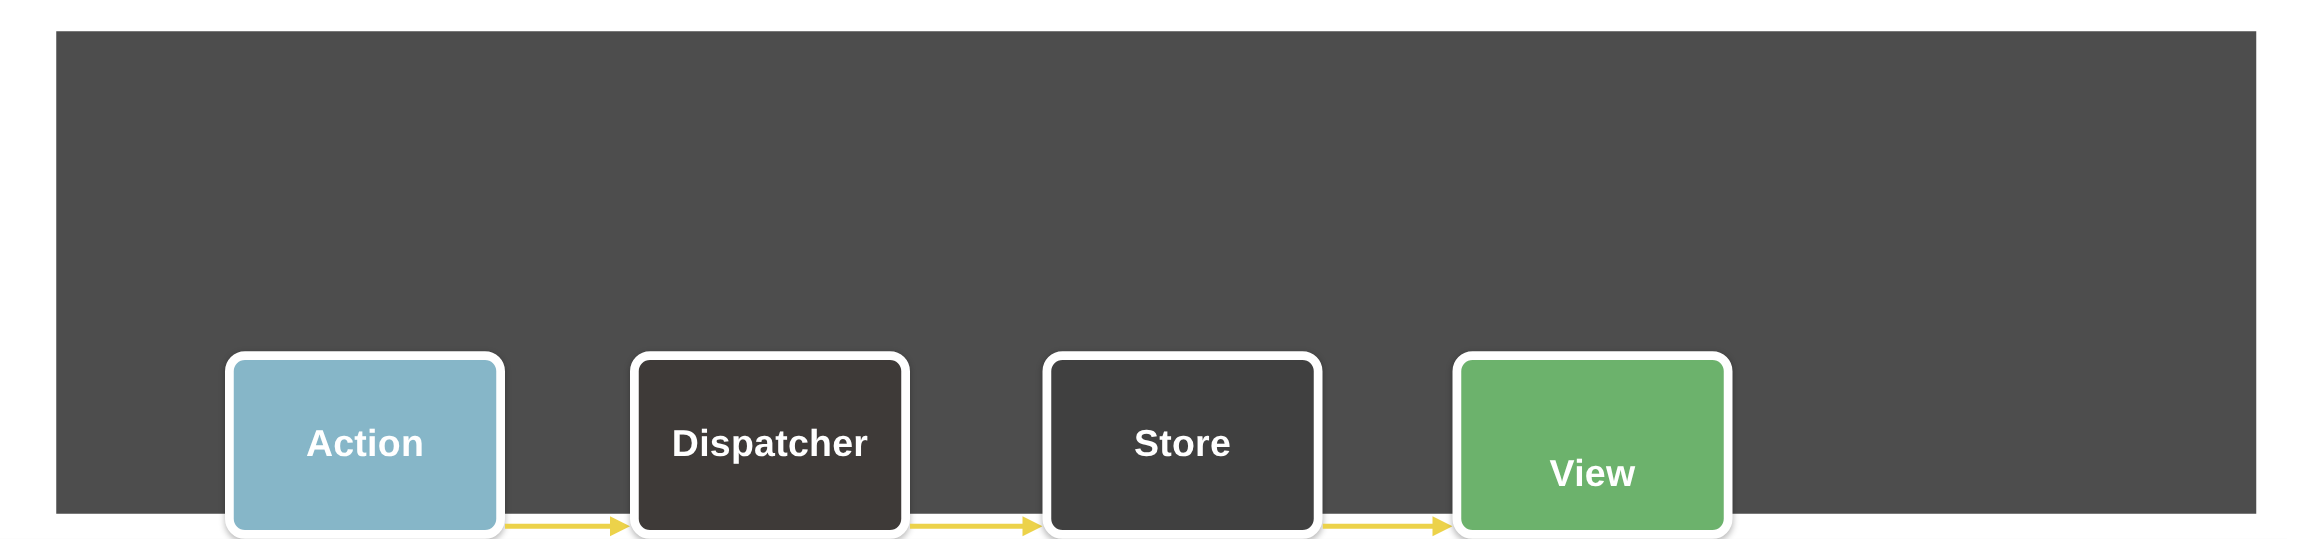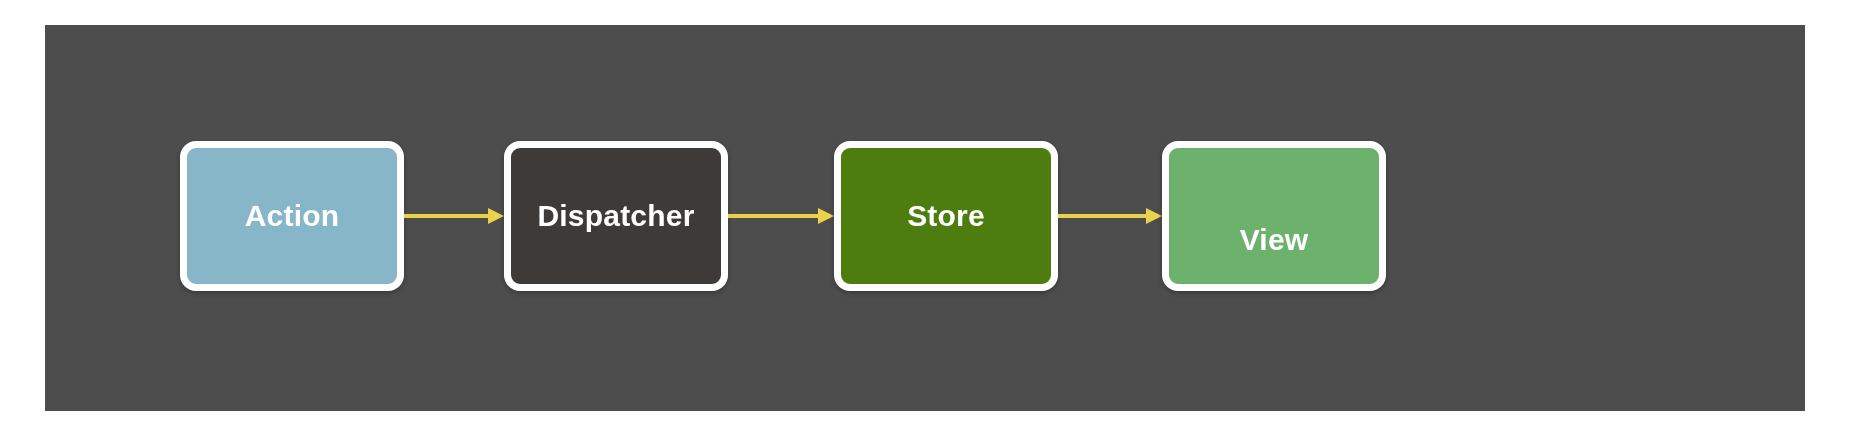--- a/index.html
+++ b/index.html
@@ -34,21 +34,21 @@
 
   
   .flow {
     position: absolute;
     left: 0;
     top: 0;
     width: 1815px;
     height: 431px;
     display: flex;
     flex-direction: row;
-    align-items: center;
+    align-items: flex-end;
     justify-content: flex-start;
     padding-left: 180px;
     box-sizing: border-box;
   }
 
   
   .node {
     position: relative;
     width: 210px;
     height: 136px;
@@ -105,21 +105,21 @@
       <span class="node-label" style="color: rgb(255, 255, 255);">Dispatcher</span>
     </div>
 
     <div class="connector" id="arrow-2" style="width: 106px;">
       <svg width="106" height="20" viewBox="0 0 106 20">
         <line x1="0" y1="10" x2="92" y2="10" stroke="#ecd24a" stroke-width="4"></line>
         <polygon points="90,2 106,10 90,18" fill="#ecd24a"></polygon>
       </svg>
     </div>
 
-    <div class="node" id="node-store" style="background: #4d7c0f; border-color: rgb(255, 255, 255); border-width: 7px; border-radius: 16px; width: 210px; height: 136px;">
+    <div class="node" id="node-store" style="background: #404040; border-color: rgb(255, 255, 255); border-width: 7px; border-radius: 16px; width: 210px; height: 136px;">
       <span class="node-label" style="color: rgb(255, 255, 255);">Store</span>
     </div>
 
     <div class="connector" id="arrow-3" style="width: 104px;">
       <svg width="104" height="20" viewBox="0 0 104 20">
         <line x1="0" y1="10" x2="90" y2="10" stroke="#ecd24a" stroke-width="4"></line>
         <polygon points="88,2 104,10 88,18" fill="#ecd24a"></polygon>
       </svg>
     </div>
 

